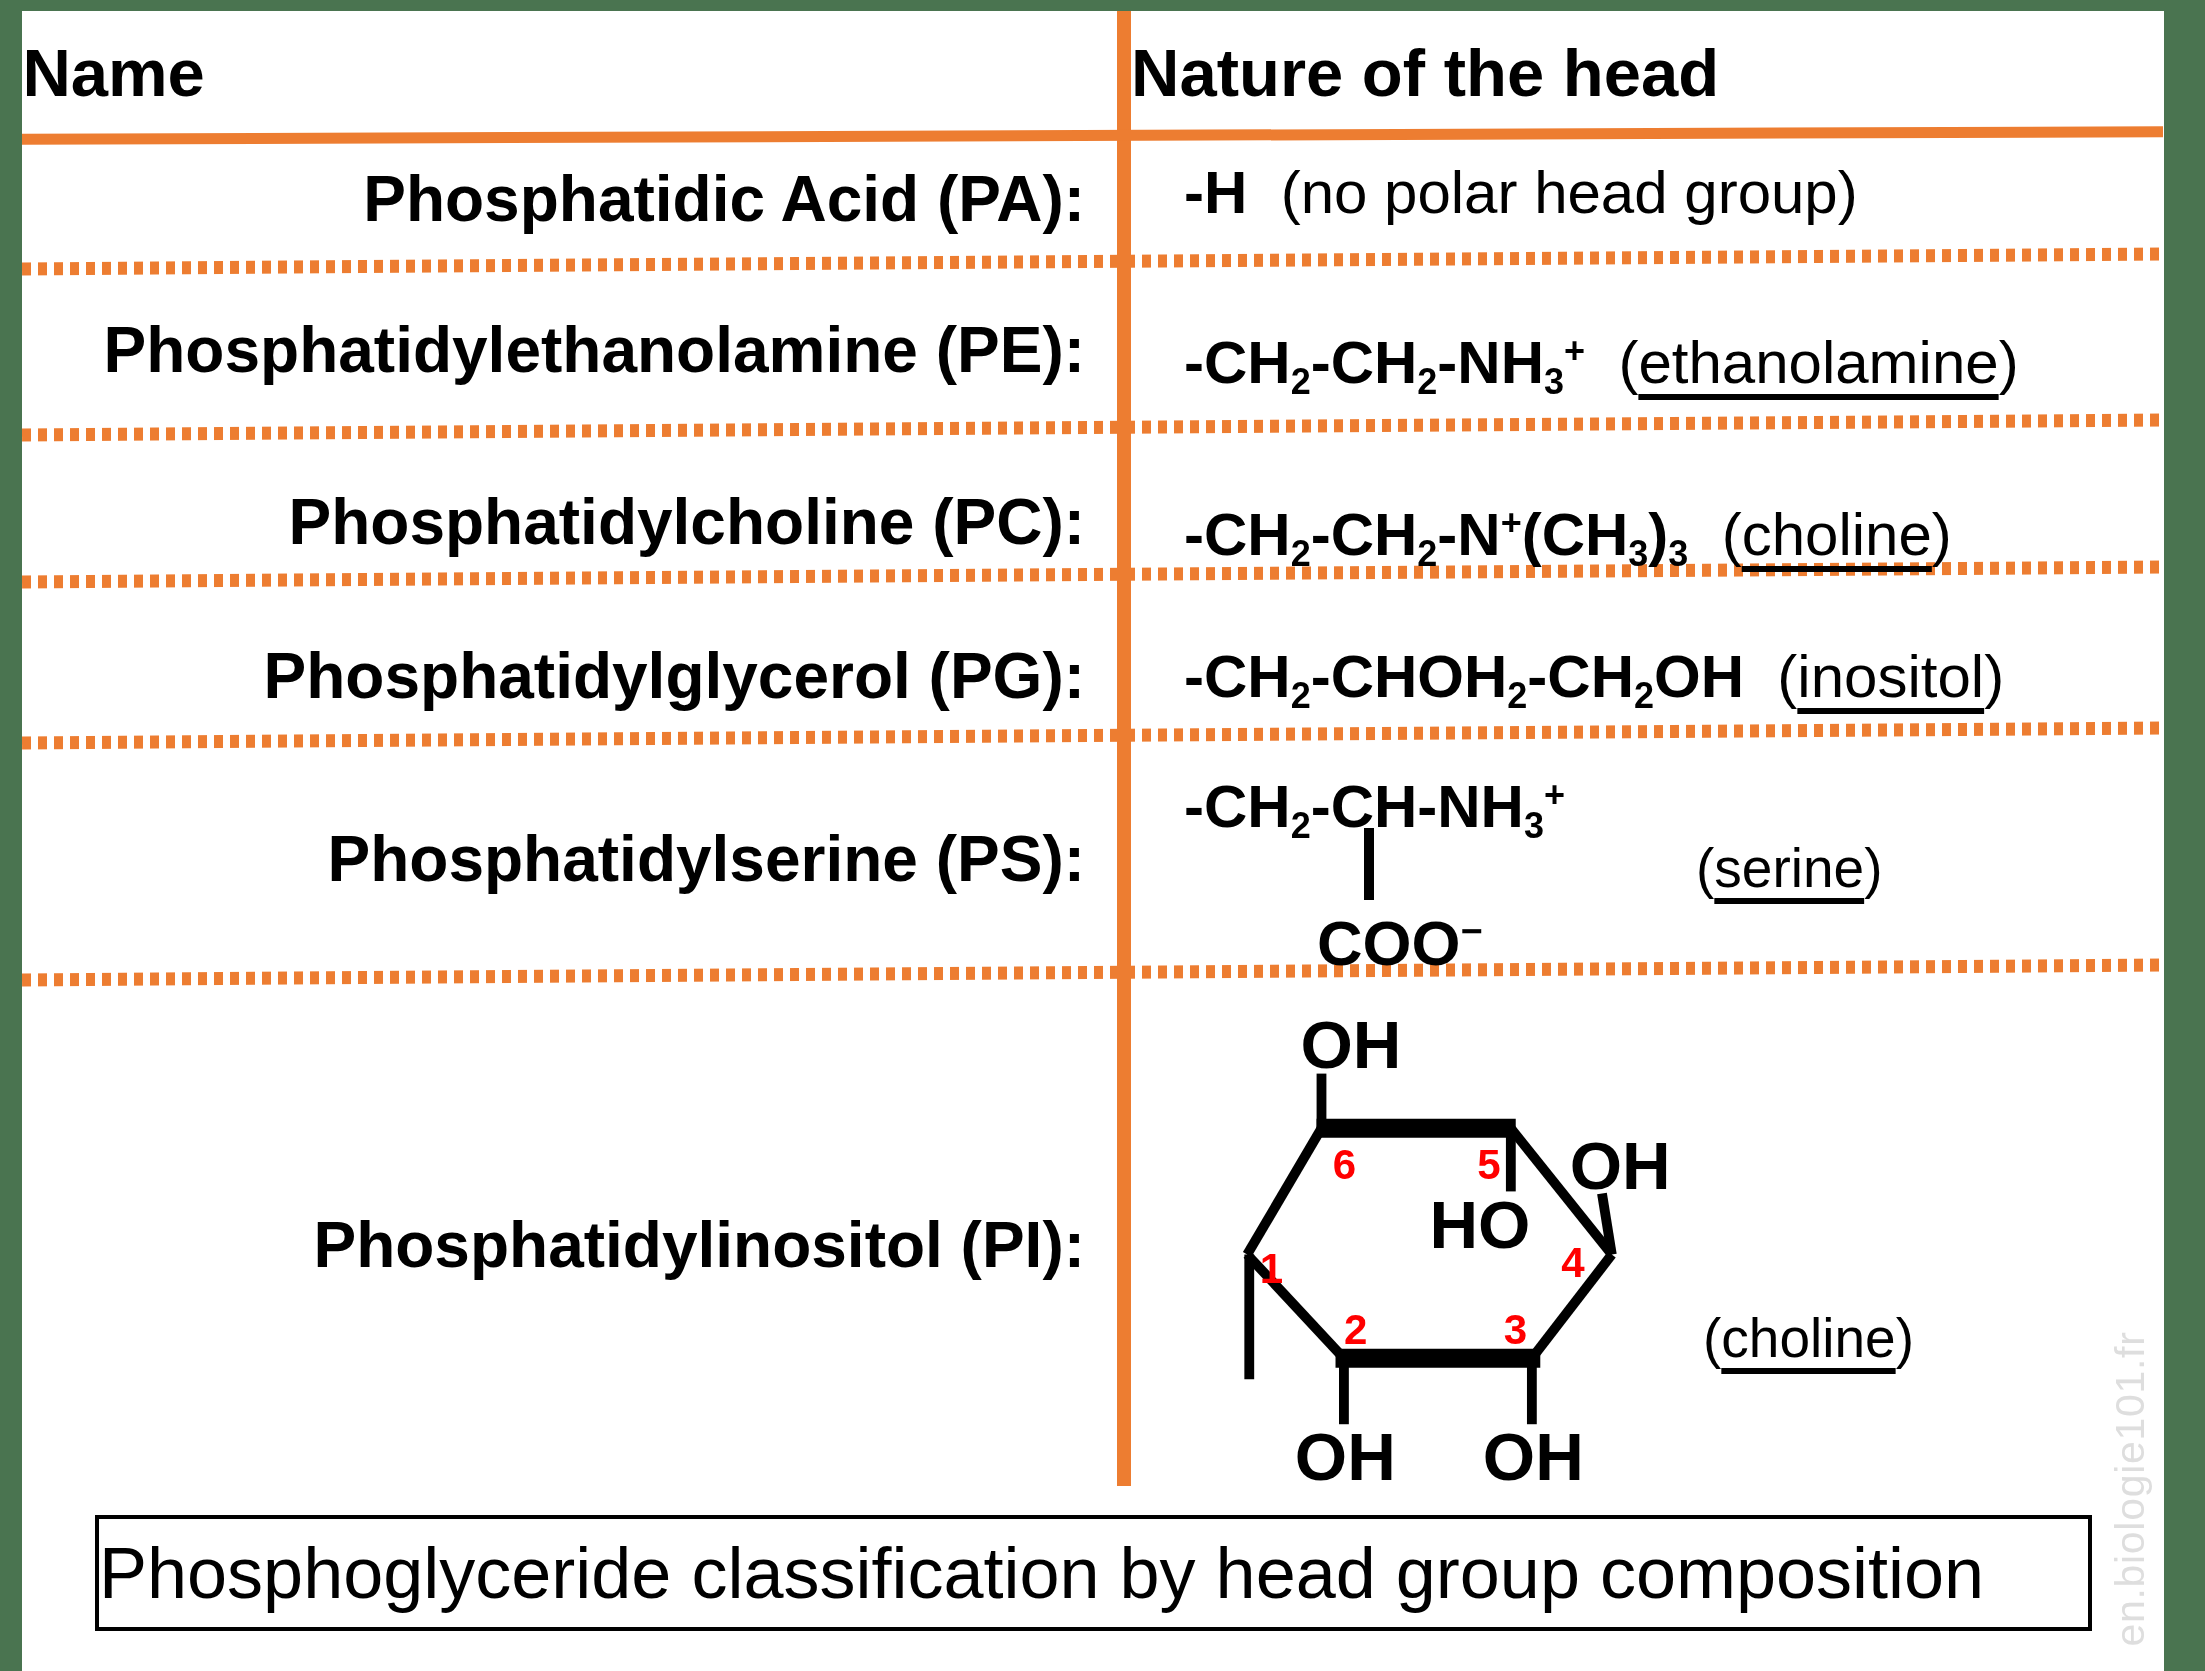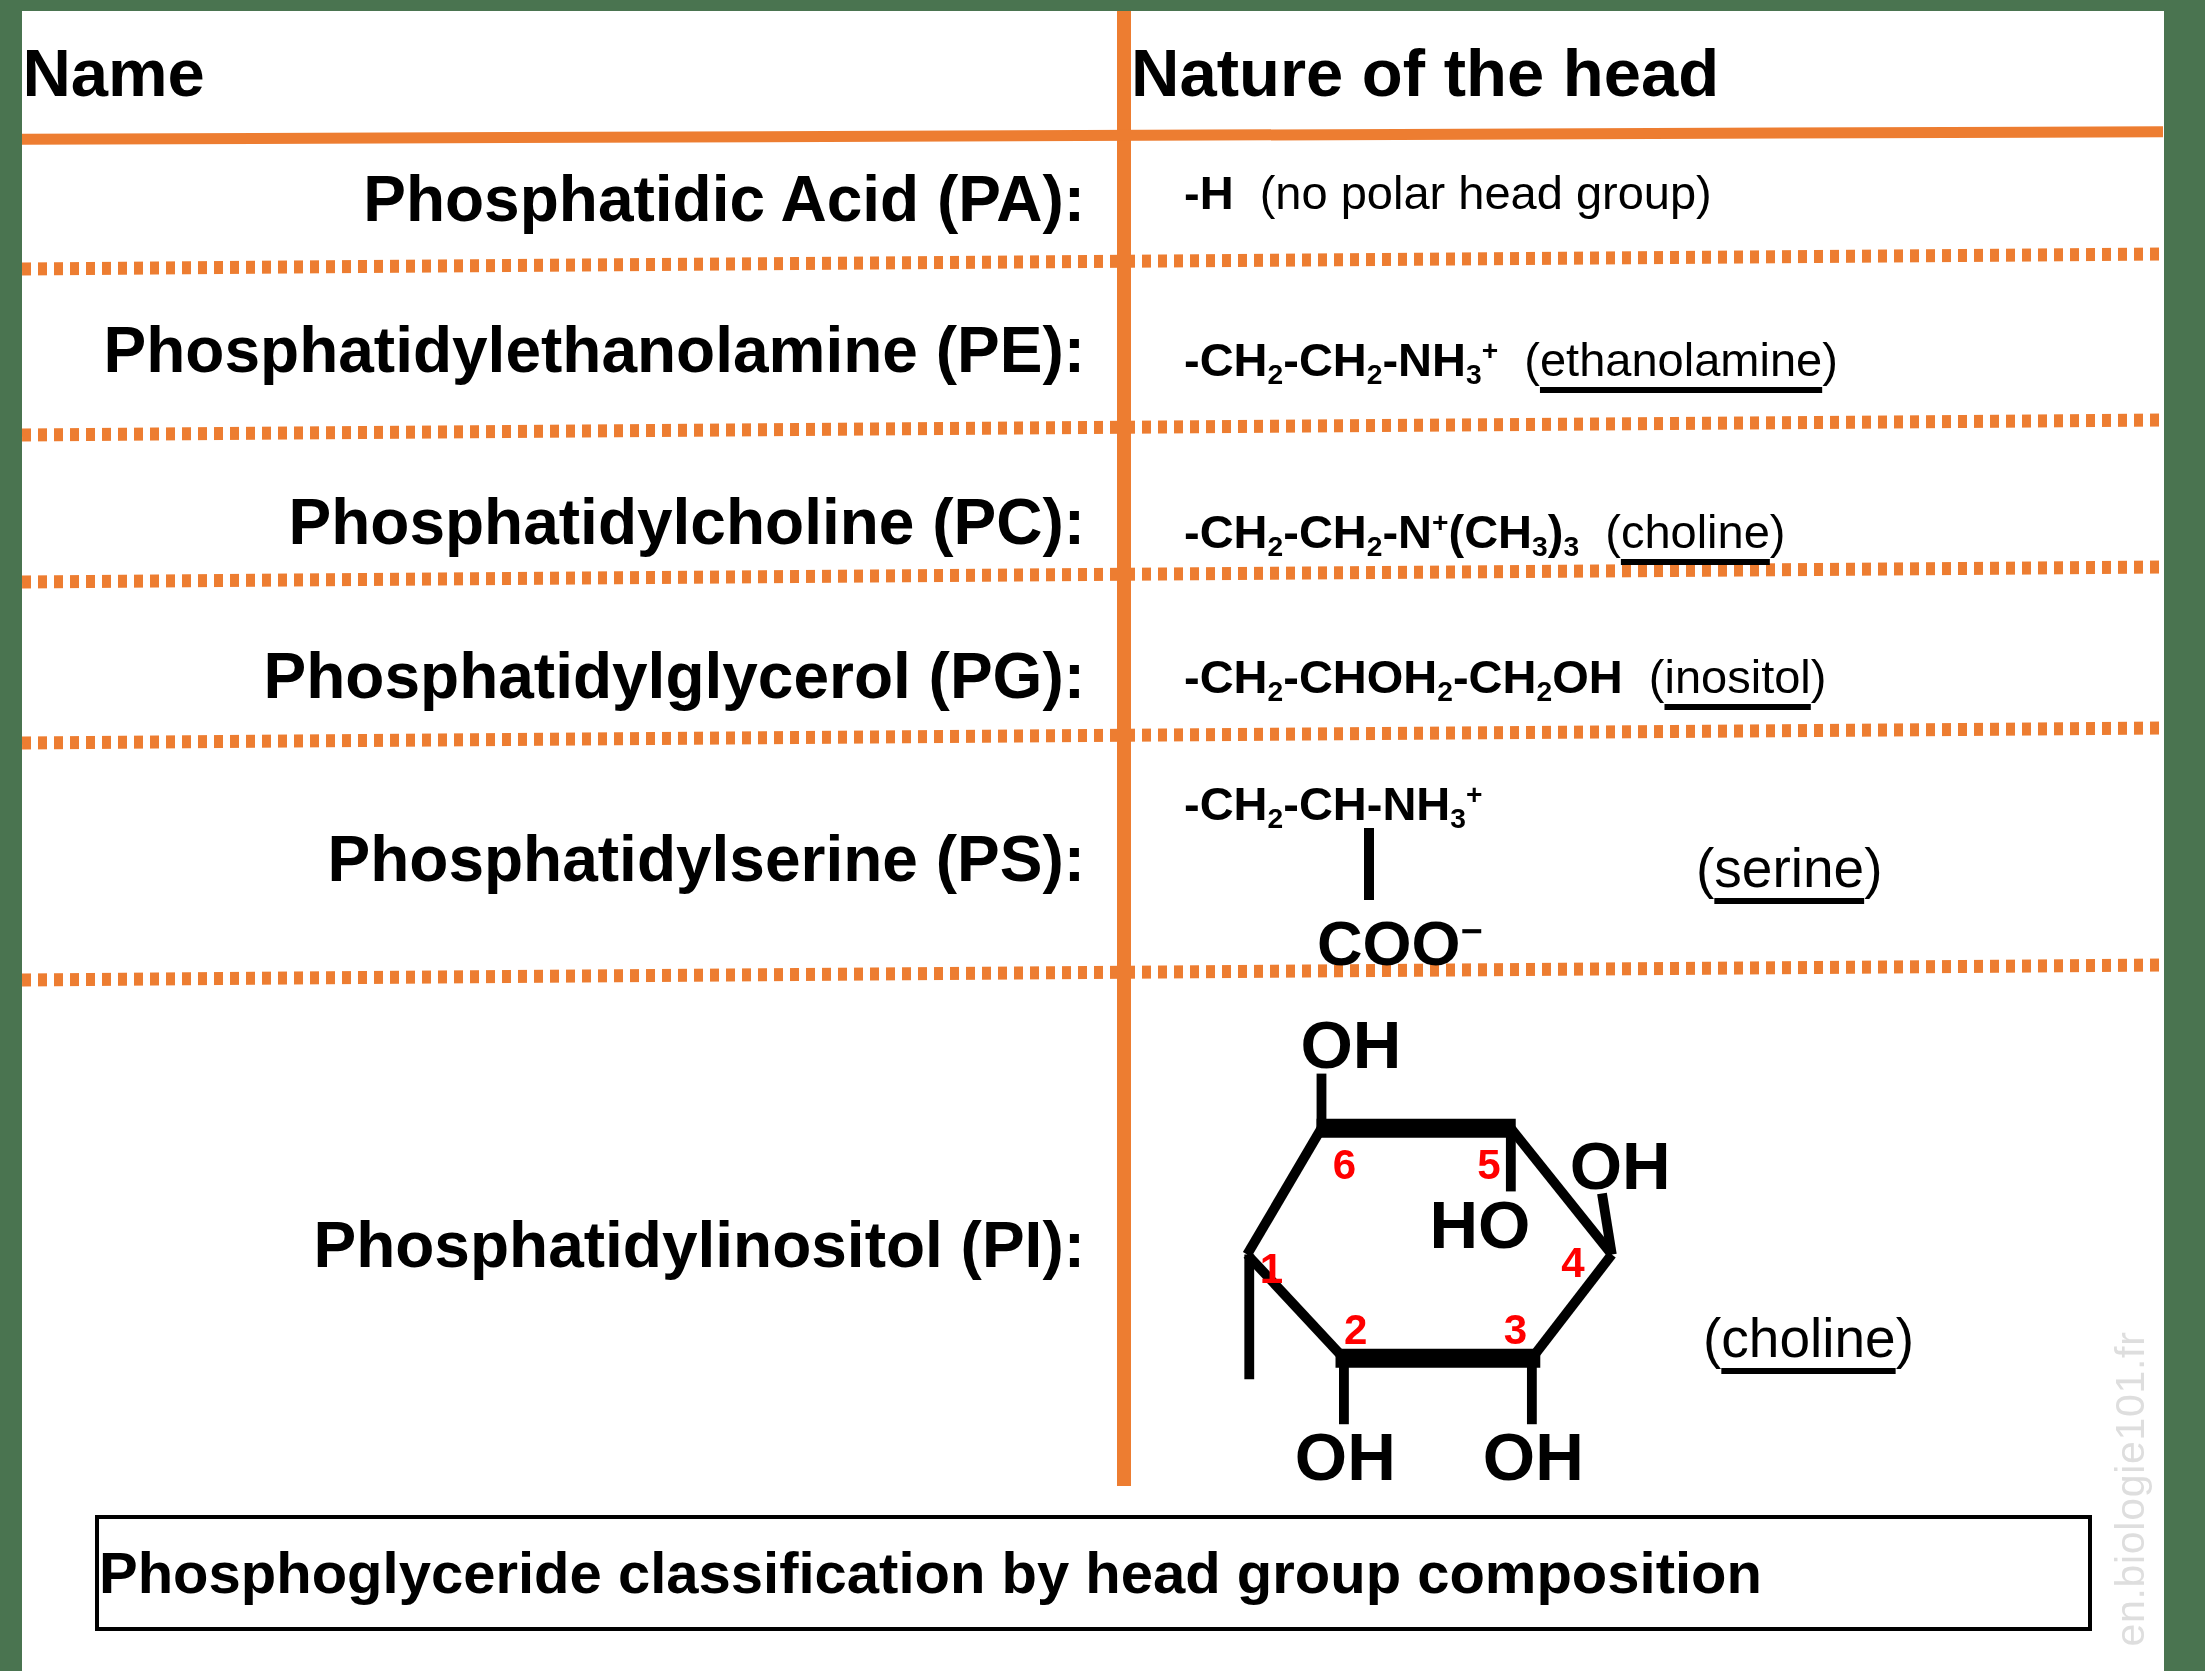--- a/index.html
+++ b/index.html
@@ -15,36 +15,36 @@
   .header-line{left:22.4px;top:130px;width:2141px;height:10.5px;transform:rotate(-0.2deg);}
   .dotline{left:22.4px;width:2141px;height:12.6px;transform:rotate(-0.4deg);}
   
   .hdr{top:27px;height:91px;line-height:91px;font-size:67px;font-weight:700;text-align:left;}
   .hdr-name{left:22.4px;width:1095px;}
   .hdr-head{left:1131px;width:1033px;}
   
   .name{left:28px;width:1057px;height:77px;line-height:77px;text-align:right;
         font-size:64px;font-weight:700;white-space:nowrap;}
   
-  .formula{left:1184px;height:91px;line-height:91px;font-size:47px;white-space:pre;}
+  .formula{left:1184px;height:91px;line-height:91px;font-size:60px;white-space:pre;}
   .rich{white-space:pre;}
   .m-b{font-weight:700;}
   .m-bs{font-weight:700;font-size:0.60em;vertical-align:-0.30em;}
   .m-bp{font-weight:700;font-size:0.60em;vertical-align:0.55em;}
   .m-r{font-weight:400;}
   .m-ru{font-weight:400;text-decoration:underline;text-decoration-thickness:5.6px;text-underline-offset:11.2px;margin-top:46px;}
   .note{font-size:55px;height:77px;line-height:77px;white-space:pre;}
   
   .bond-bar{left:1364px;top:828px;width:9.8px;height:72px;background:#000;}
   .coo{left:1317px;top:891px;height:81px;line-height:81px;font-size:63px;white-space:pre;}
   
   .caption-box{left:95px;top:1515px;width:1997px;height:116px;border:4.2px solid #000;
                box-sizing:border-box;background:#fff;}
   .caption-text{width:100%;height:108px;line-height:108px;text-align:left;
-                font-size:58px;font-weight:700;white-space:nowrap;}
+                font-size:72px;font-weight:400;white-space:nowrap;}
   
   .watermark{left:1948px;top:1468px;width:364px;height:42px;line-height:42px;
              transform:rotate(-90deg);transform-origin:center;
              font-size:41px;text-align:center;letter-spacing:0.7px;}
   svg text{font-family:"Liberation Sans",sans-serif;}
   .ring-label{font-weight:700;font-size:96px;}
   .ring-num{font-weight:700;font-size:60px;}
 </style>
 </head>
 <body>

